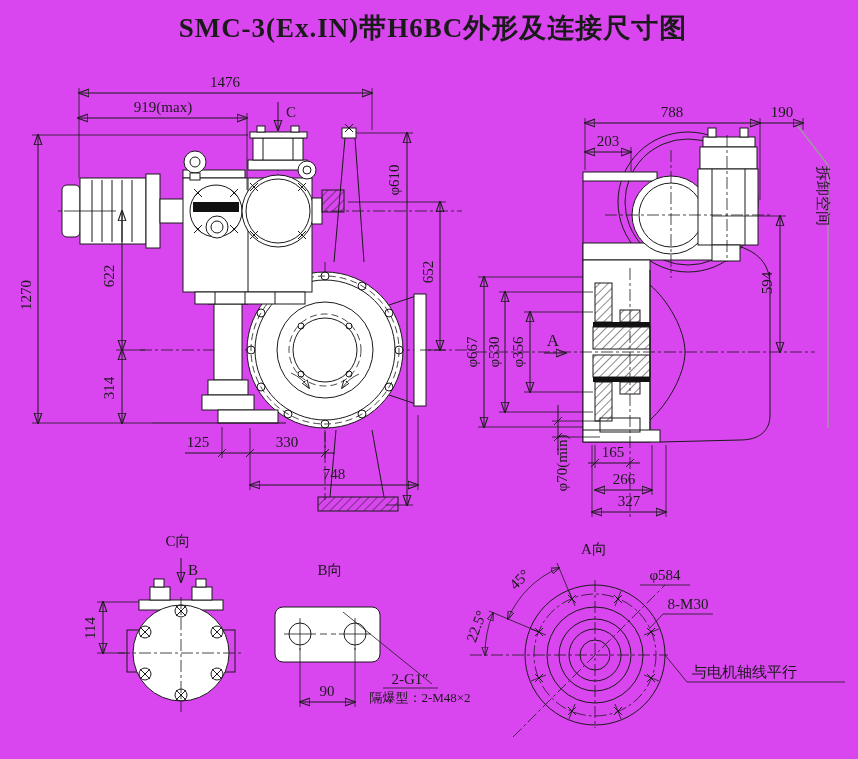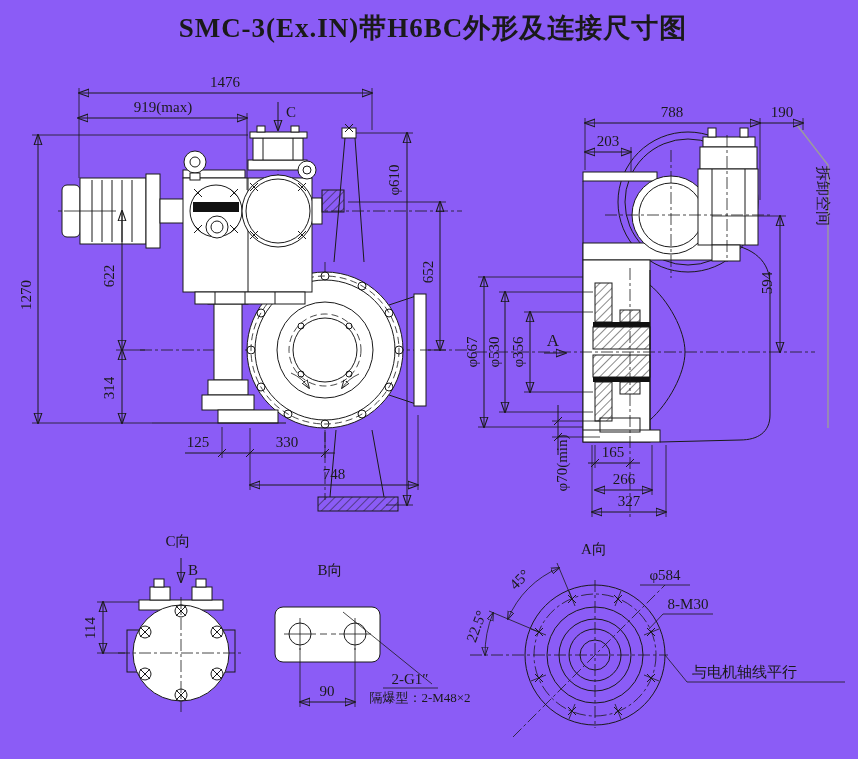--- a/index.html
+++ b/index.html
@@ -1,16 +1,16 @@
 <!DOCTYPE html>
 <html><head>
 <meta charset="utf-8">
 <style>
   html,body{margin:0;padding:0;background:#fff;}
-  #page{width:858px;height:759px;background:#8b5cf6;position:relative;overflow:hidden;text-align:center;}
+  #page{width:858px;height:759px;background:#d946ef;position:relative;overflow:hidden;text-align:center;}
   svg{display:block;}
   #dwg line,#dwg path,#dwg rect,#dwg circle,#dwg polyline,#dwg polygon{
     stroke:#1a1a1a;fill:none;stroke-width:1;vector-effect:none;}
   #dwg .wht{fill:#ffffff;}
   #dwg .blk{fill:#111111;stroke:none;}
   #dwg .hat{fill:url(#hatch);}
   #dwg .cl{stroke-dasharray:12 3 3 3;stroke-width:.8;}
   #dwg .dash{stroke-dasharray:7 4;}
   #dwg .thin{stroke-width:.8;}
   #dwg .gray{stroke:#9c9c9c;stroke-width:1.4;}

